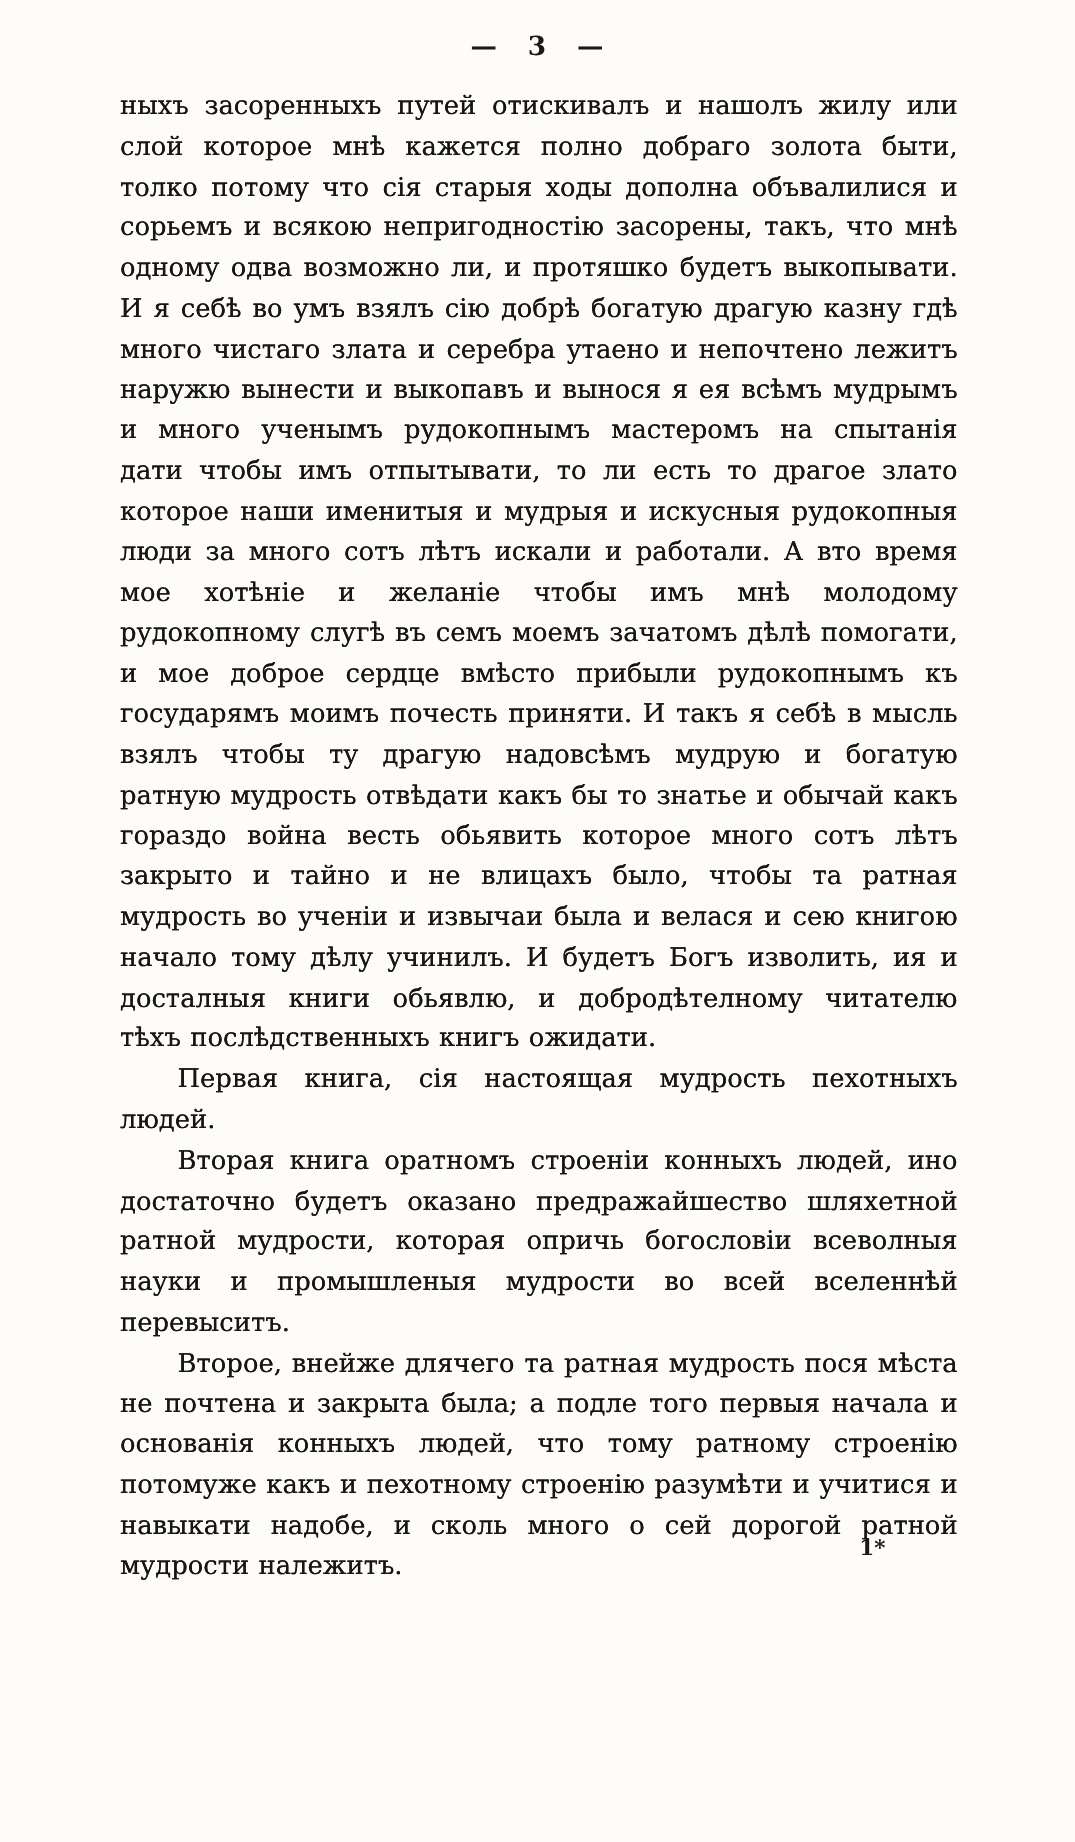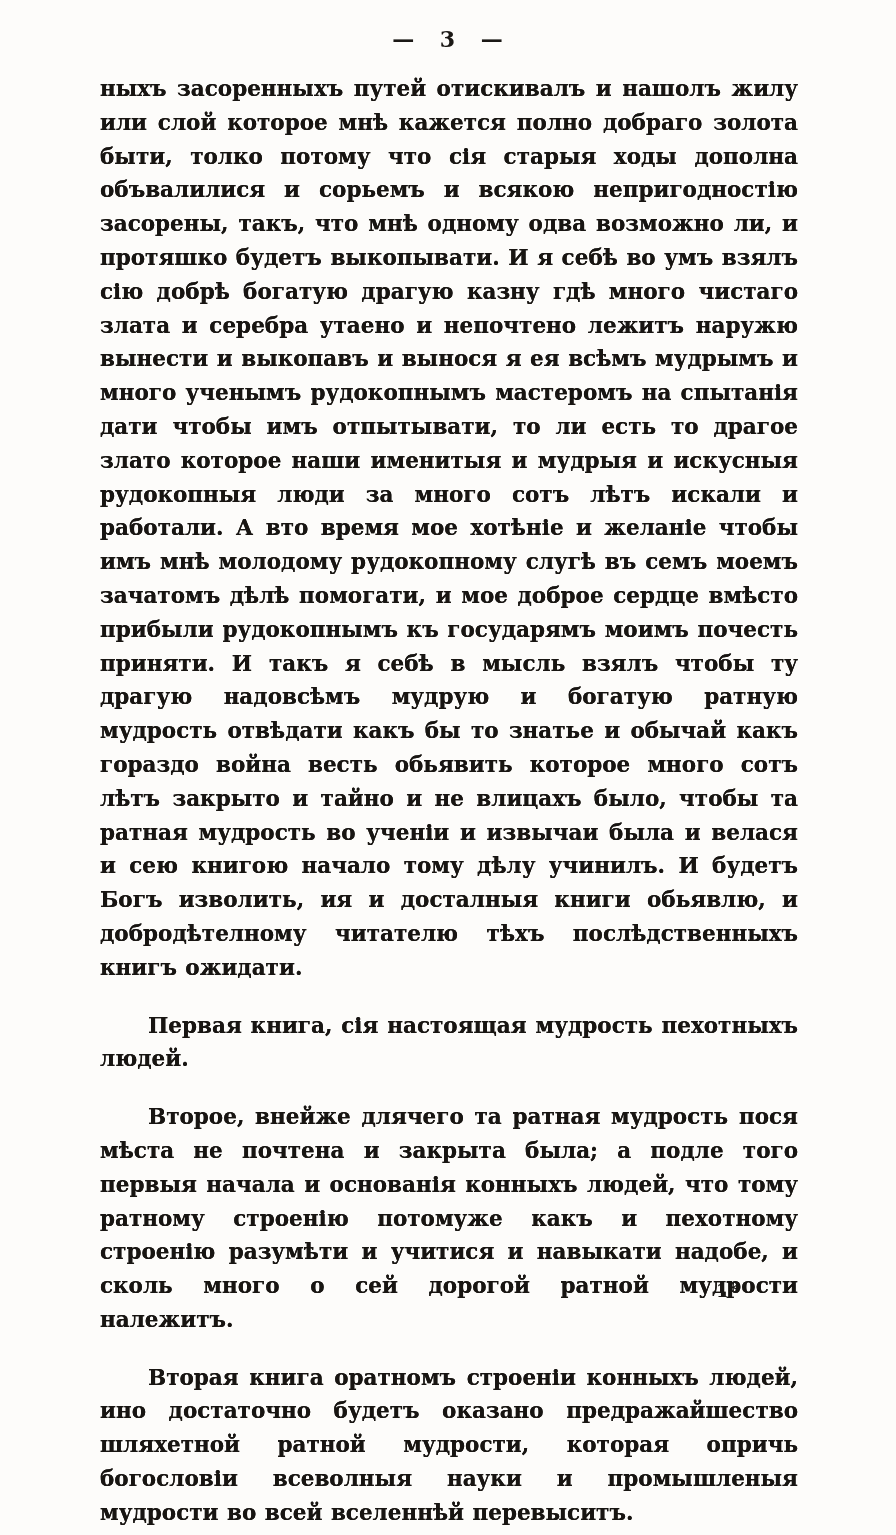--- a/index.html
+++ b/index.html
@@ -36,25 +36,23 @@
     width: 698px;
     font-size: 21.5px;
     line-height: 33.8px;
     text-align: justify;
     text-shadow: 0 0 0.45px currentColor;
     word-spacing: 1px;
   }
   .text-block p {
     margin: 0;
     text-indent: 0;
-    font-weight: bold;
   }
   .text-block p.indent {
     text-indent: 48px;
-    margin-top: 24px;
   }
   .signature-mark {
     position: absolute;
     top: 1280px;
     left: 0;
     width: 796px;
     text-align: right;
     font-size: 18px;
     font-weight: bold;
     padding-right: 58px;
@@ -64,18 +62,18 @@
 </style>
 </head>
 <body>
 
 <div class="page">
   <div class="page-number">— 3 —</div>
 
   <div class="text-block" id="text-block">
       <p>ныхъ засоренныхъ путей отискивалъ и нашолъ жилу или слой которое мнѣ кажется полно добраго золота быти, толко потому что сія старыя ходы дополна объвалилися и сорьемъ и всякою непригодностію засорены, такъ, что мнѣ одному одва возможно ли, и протяшко будетъ выкопывати. И я себѣ во умъ взялъ сію добрѣ богатую драгую казну гдѣ много чистаго злата и серебра утаено и непочтено лежитъ наружю вынести и выкопавъ и вынося я ея всѣмъ мудрымъ и много ученымъ рудокопнымъ мастеромъ на спытанія дати чтобы имъ отпытывати, то ли есть то драгое злато которое наши именитыя и мудрыя и искусныя рудокопныя люди за много сотъ лѣтъ искали и работали. А вто время мое хотѣніе и желаніе чтобы имъ мнѣ молодому рудокопному слугѣ въ семъ моемъ зачатомъ дѣлѣ помогати, и мое доброе сердце вмѣсто прибыли рудокопнымъ къ государямъ моимъ почесть приняти. И такъ я себѣ в мысль взялъ чтобы ту драгую надовсѣмъ мудрую и богатую ратную мудрость отвѣдати какъ бы то знатье и обычай какъ гораздо война весть обьявить которое много сотъ лѣтъ закрыто и тайно и не влицахъ было, чтобы та ратная мудрость во ученіи и извычаи была и велася и сею книгою начало тому дѣлу учинилъ. И будетъ Богъ изволить, ия и досталныя книги обьявлю, и добродѣтелному читателю тѣхъ послѣдственныхъ книгъ ожидати.</p>
       <p class="indent">Первая книга, сія настоящая мудрость пехотныхъ людей.</p>
+      <p class="indent">Вторая книга оратномъ строеніи конныхъ людей, ино достаточно будетъ оказано предражайшество шляхетной ратной мудрости, которая опричь богословіи всеволныя науки и промышленыя мудрости во всей вселеннѣй перевыситъ.</p>
       <p class="indent">Второе, внейже длячего та ратная мудрость пося мѣста не почтена и закрыта была; а подле того первыя начала и основанія конныхъ людей, что тому ратному строенію потомуже какъ и пехотному строенію разумѣти и учитися и навыкати надобе, и сколь много о сей дорогой ратной мудрости належитъ.</p>
-      <p class="indent">Вторая книга оратномъ строеніи конныхъ людей, ино достаточно будетъ оказано предражайшество шляхетной ратной мудрости, которая опричь богословіи всеволныя науки и промышленыя мудрости во всей вселеннѣй перевыситъ.</p>
     </div>
 
   <div class="signature-mark">1*</div>
 </div>
 
 </body></html>

